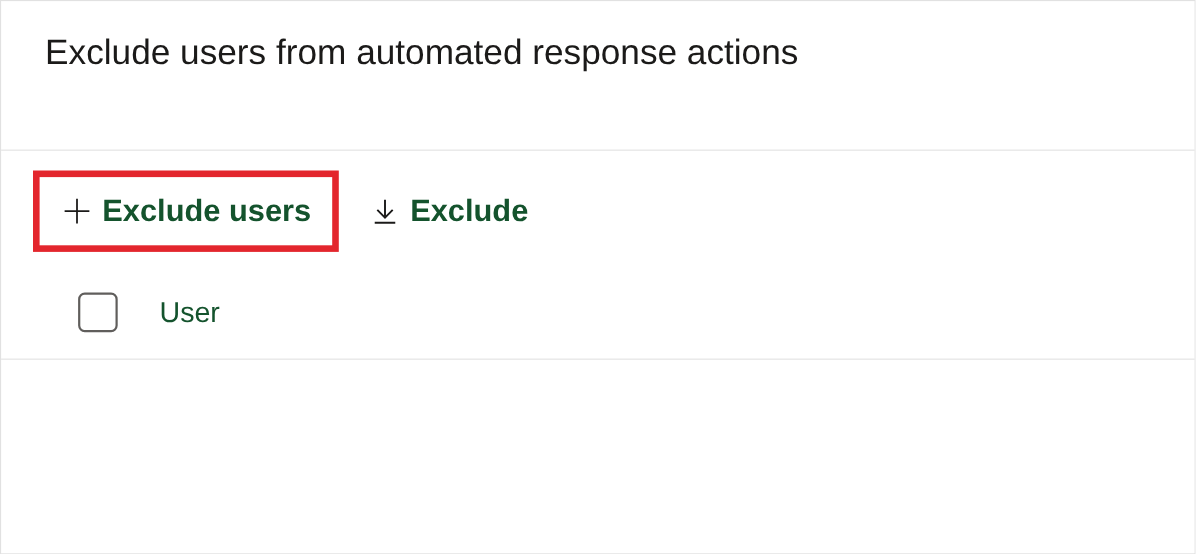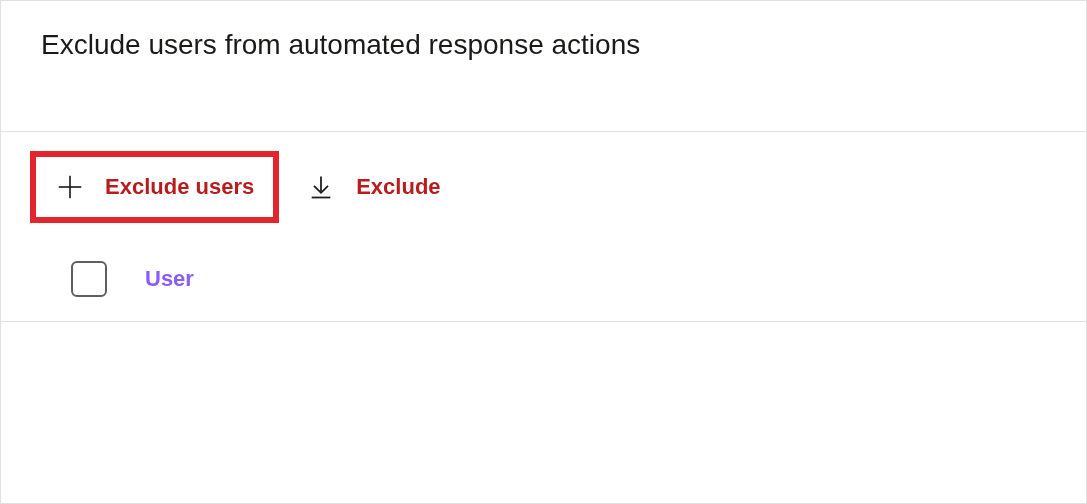--- a/index.html
+++ b/index.html
@@ -14,42 +14,42 @@
       width: 1087px;
       height: 504px;
     }
     .panel {
       border: 1px solid #e1e1e1;
       width: 1087px;
       height: 504px;
       position: relative;
     }
     .page-title {
-      font-size: 28px;
+      font-size: 32px;
       font-weight: 400;
       padding: 28px 0 0 40px;
       color: #1b1a19;
     }
     .toolbar {
       margin-top: 70px;
       border-top: 1px solid #e1e1e1;
       display: flex;
       align-items: center;
       padding: 0 0 0 32px;
       height: 110px;
     }
     .toolbar-button {
       display: inline-flex;
       align-items: center;
-      gap: 20px;
+      gap: 8px;
       padding: 18px 22px;
       margin-right: 8px;
-      font-size: 22px;
+      font-size: 28px;
       font-weight: 600;
-      color: #b91c1c;
+      color: #14532d;
       background: transparent;
       border: none;
       cursor: pointer;
     }
     .toolbar-button.highlighted {
       outline: 6px solid #e3262d;
       outline-offset: -3px;
     }
     .toolbar-icon {
       width: 30px;
@@ -68,23 +68,23 @@
     }
     .checkbox {
       width: 36px;
       height: 36px;
       border: 2px solid #605e5c;
       border-radius: 6px;
       background: #fff;
       cursor: pointer;
     }
     .col-label {
-      font-size: 22px;
-      font-weight: 700;
-      color: #8b5cf6;
+      font-size: 26px;
+      font-weight: 400;
+      color: #14532d;
     }
   </style>
 </head>
 <body>
 
 <div class="panel">
   <h1 class="page-title">Exclude users from automated response actions</h1>
 
   <div class="toolbar">
     <button class="toolbar-button highlighted">

